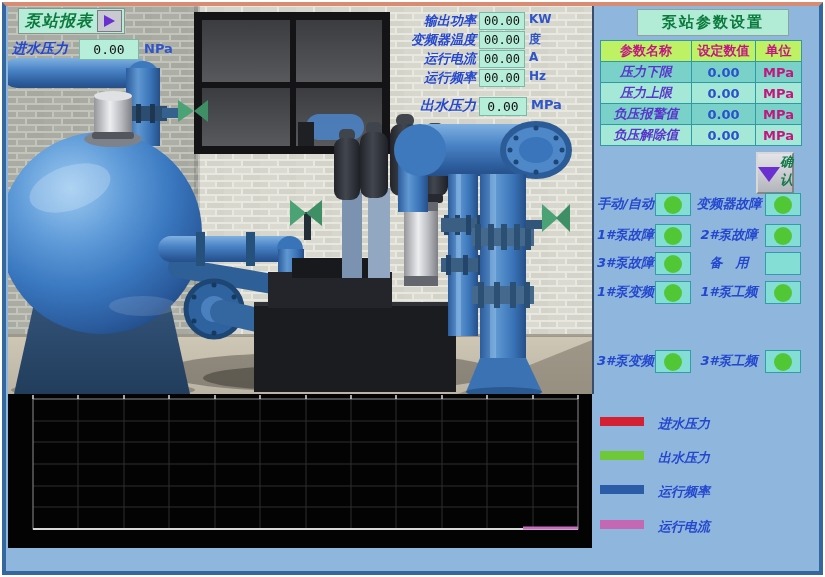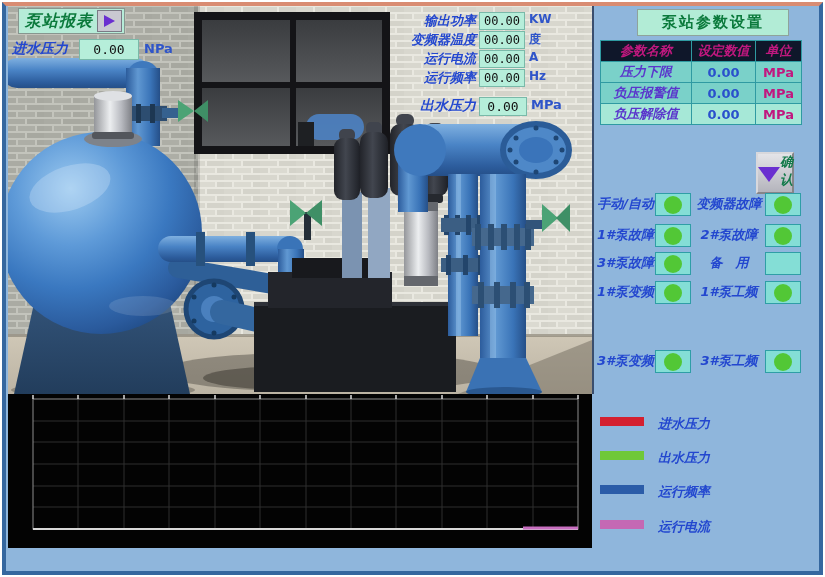--- a/index.html
+++ b/index.html
@@ -43,21 +43,21 @@
   .chart{position:absolute;left:2px;top:388px;width:584px;height:154px;background:#030303;}
 
   
   .panel{position:absolute;left:588px;top:0;width:225px;height:565px;}
   .panel-title{position:absolute;left:43px;top:3px;width:150px;height:25px;line-height:25px;
                text-align:center;background:#b2ecd6;border:1px solid #8fa39b;
                color:#0b7a3c;font-size:15px;font-weight:bold;letter-spacing:2px;}
   .ptable{position:absolute;left:6px;top:34px;border-collapse:collapse;}
   .ptable th,.ptable td{border:1px solid #2f9aa2;padding:0;height:20px;text-align:center;
                         font-size:13px;font-weight:bold;}
-  .ptable th{background:#0f172a;color:#c1187f;font-style:italic;}
+  .ptable th{background:#bef264;color:#c1187f;}
   .ptable tr.odd td{background:#a6e8d7;}
   .ptable tr.even td{background:#7ad1c9;}
   .pname{color:#5a35cc;font-style:italic;}
   .pval{color:#2a50cc;cursor:pointer;}
   .punit{color:#c1187f;}
 
   .confirm-btn{position:absolute;left:162px;top:146px;width:38px;height:42px;
                background:linear-gradient(#e4e4e8,#b4b4bc);border:2px outset #d8d8dc;
                box-sizing:border-box;display:flex;flex-direction:row;align-items:center;
                justify-content:flex-start;cursor:pointer;}
@@ -365,20 +365,25 @@
             <th>设定数值</th>
             <th>单位</th>
           </tr>
         </thead>
         <tbody>
           <tr class="even">
             <td class="pname">压力下限</td>
             <td class="pval">0.00</td>
             <td class="punit">MPa</td>
           </tr>
+          <tr class="odd">
+            <td class="pname">压力上限</td>
+            <td class="pval">0.00</td>
+            <td class="punit">MPa</td>
+          </tr>
           <tr class="even">
             <td class="pname">负压报警值</td>
             <td class="pval">0.00</td>
             <td class="punit">MPa</td>
           </tr>
           <tr class="odd">
             <td class="pname">负压解除值</td>
             <td class="pval">0.00</td>
             <td class="punit">MPa</td>
           </tr>

